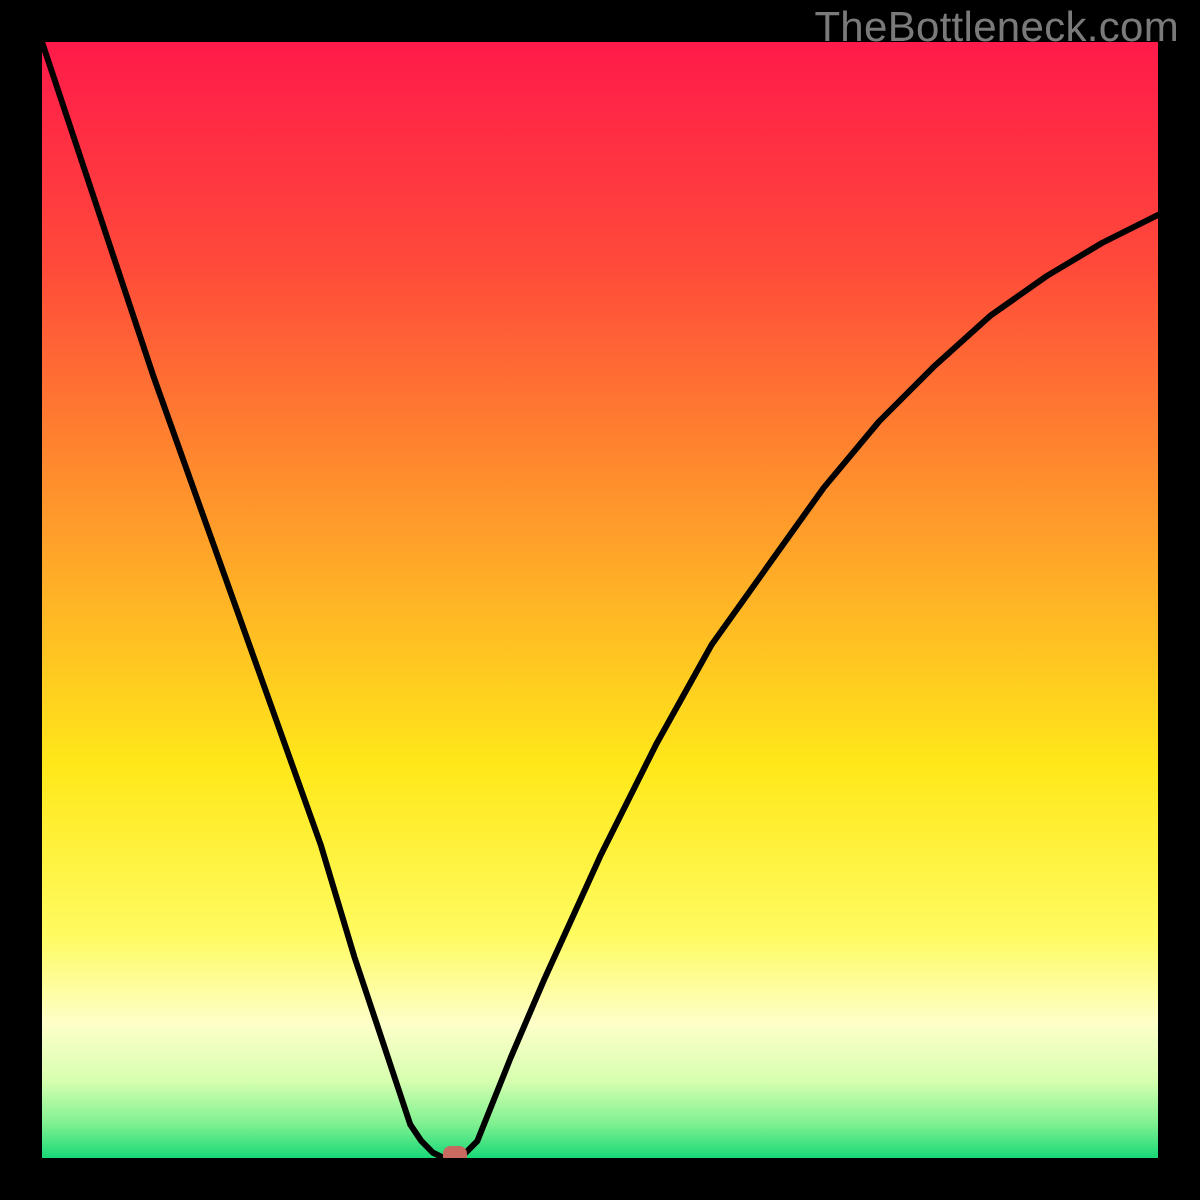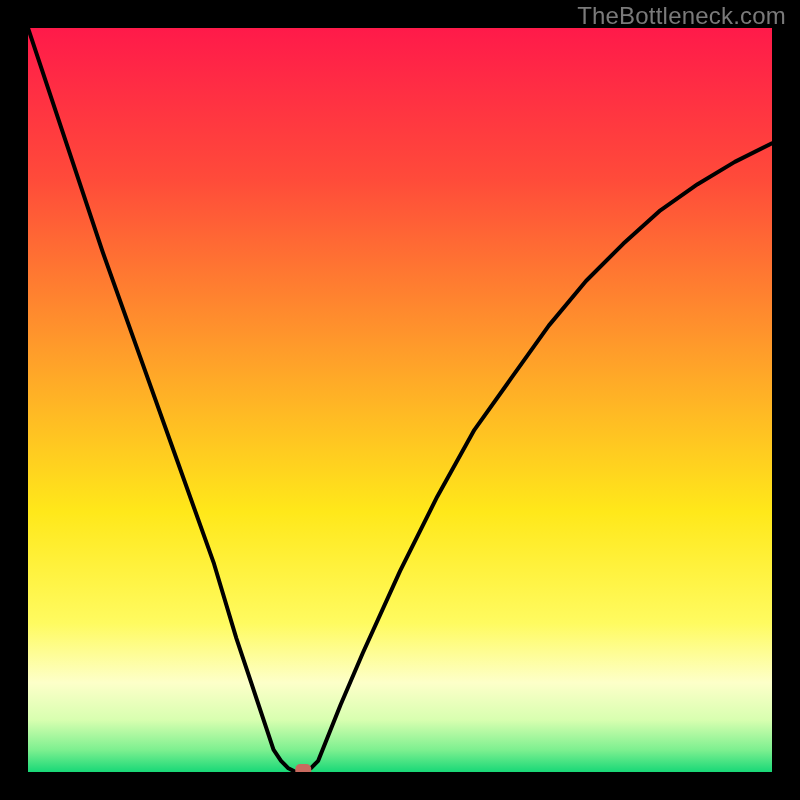--- a/index.html
+++ b/index.html
@@ -17,21 +17,21 @@
     top: 0;
     width: 800px;
     height: 800px;
     background: #000;
   }
   .watermark {
     position: absolute;
     top: 2px;
     right: 14px;
     color: #7a7a7a;
-    font-size: 24px;
+    font-size: 28px;
     font-weight: 500;
     letter-spacing: 0.2px;
   }
   
   .plot-area {
     position: absolute;
     left: 28px;
     top: 28px;
     width: 744px;
     height: 744px;

